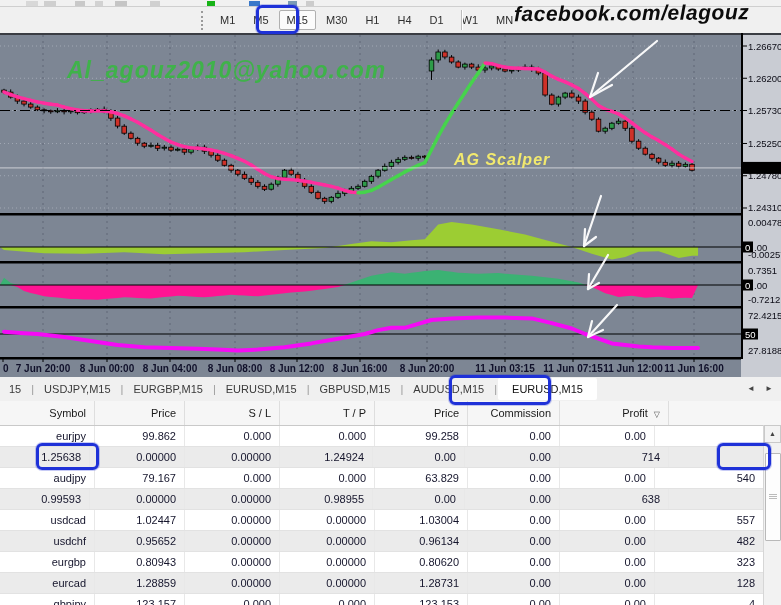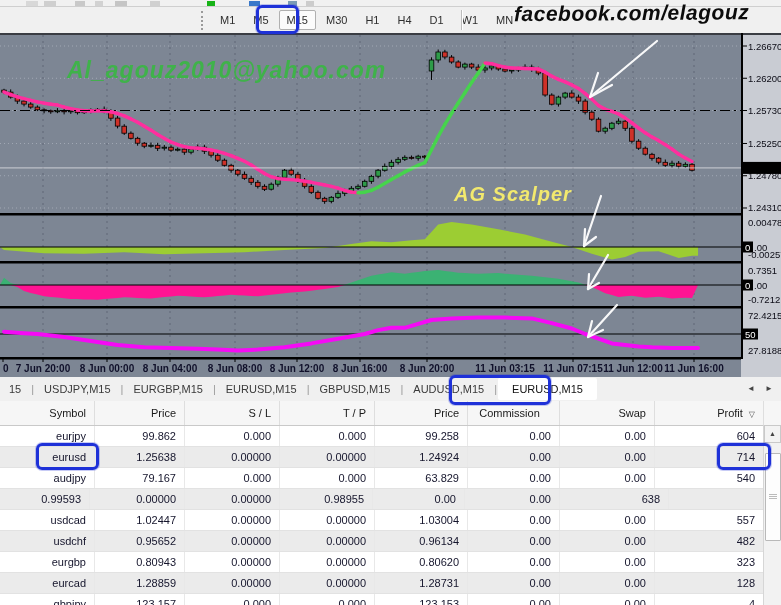--- a/index.html
+++ b/index.html
@@ -19,21 +19,21 @@
       border:1px solid transparent;border-radius:2px;line-height:12px;}
   .tf.active{background:#fbfbfb;border:1px solid #b0b0b0;}
   .toolbar-sep{position:absolute;left:461px;top:3px;height:20px;width:0;
                border-left:1px solid #bdbdbd;border-right:1px solid #ffffff;}
   .fb-text{position:absolute;left:514px;top:-6px;width:260px;font-size:21px;font-weight:700;
            font-style:italic;color:#0c0c0c;letter-spacing:0.5px;transform:rotate(-0.5deg);}
   
   .chart-area{position:absolute;top:33px;left:0;width:781px;height:344px;}
   .wm-green{position:absolute;left:67px;top:24px;font-size:23px;font-weight:700;
             font-style:italic;color:#3fb24a;letter-spacing:1px;}
-  .wm-yellow{position:absolute;left:454px;top:150px;font-size:20px;font-weight:700;
+  .wm-yellow{position:absolute;left:454px;top:118px;font-size:16px;font-weight:700;
              font-style:italic;color:#f2e96e;letter-spacing:1px;}
   
   .tabs-bar{position:absolute;top:377px;left:0;width:781px;height:24px;background:#f0f0f0;
             border-bottom:1px solid #b7b7b7;display:flex;align-items:center;font-size:11px;color:#3a3a3a;}
   .tab{padding:4px 9px;white-space:nowrap;}
   .tab.active{background:#ffffff;padding:5px 14px;border-radius:2px;color:#111;}
   .tab-sep{color:#9a9a9a;padding:0 1px;}
   .tab-nav{position:absolute;right:4px;top:7px;font-size:8px;color:#444;letter-spacing:4px;}
   
   .trade-panel{position:absolute;top:401px;left:0;width:781px;height:204px;background:#fff;}
@@ -537,37 +537,34 @@
       <div class="tab-nav">◄ ►</div>
     </div>
 
   <div class="trade-panel">
     <div class="t-row t-header" id="tableHeader">
         <div class="t-cell" style="width: 95px;">Symbol</div>
         <div class="t-cell" style="width: 90px;">Price</div>
         <div class="t-cell" style="width: 95px;">S / L</div>
         <div class="t-cell" style="width: 95px;">T / P</div>
         <div class="t-cell" style="width: 93px;">Price</div>
-        <div class="t-cell" style="width: 92px; text-align: center;">Commission</div>
-        <div class="t-cell" style="width: 95px;">Swap</div>
+        <div class="t-cell" style="width: 92px;">Commission</div>
         <div class="t-cell" style="width: 109px;">Profit<span class="sort-glyph">▽</span></div>
       </div>
     <div class="t-body" id="tableBody">
         <div class="t-row">
           <div class="t-cell" style="width: 95px;">eurjpy</div>
           <div class="t-cell" style="width: 90px;">99.862</div>
           <div class="t-cell" style="width: 95px;">0.000</div>
           <div class="t-cell" style="width: 95px;">0.000</div>
           <div class="t-cell" style="width: 93px;">99.258</div>
           <div class="t-cell" style="width: 92px;">0.00</div>
           <div class="t-cell" style="width: 95px;">0.00</div>
-          <div class="t-cell" style="width: 109px;">604</div>
-        </div>
-        <div class="t-row">
-          <div class="t-cell" style="width: 95px;">eurusd</div>
+        </div>
+        <div class="t-row">
           <div class="t-cell" style="width: 90px;">1.25638</div>
           <div class="t-cell" style="width: 95px;">0.00000</div>
           <div class="t-cell" style="width: 95px;">0.00000</div>
           <div class="t-cell" style="width: 93px;">1.24924</div>
           <div class="t-cell" style="width: 92px;">0.00</div>
           <div class="t-cell" style="width: 95px;">0.00</div>
           <div class="t-cell" style="width: 109px;">714</div>
         </div>
         <div class="t-row">
           <div class="t-cell" style="width: 95px;">audjpy</div>

